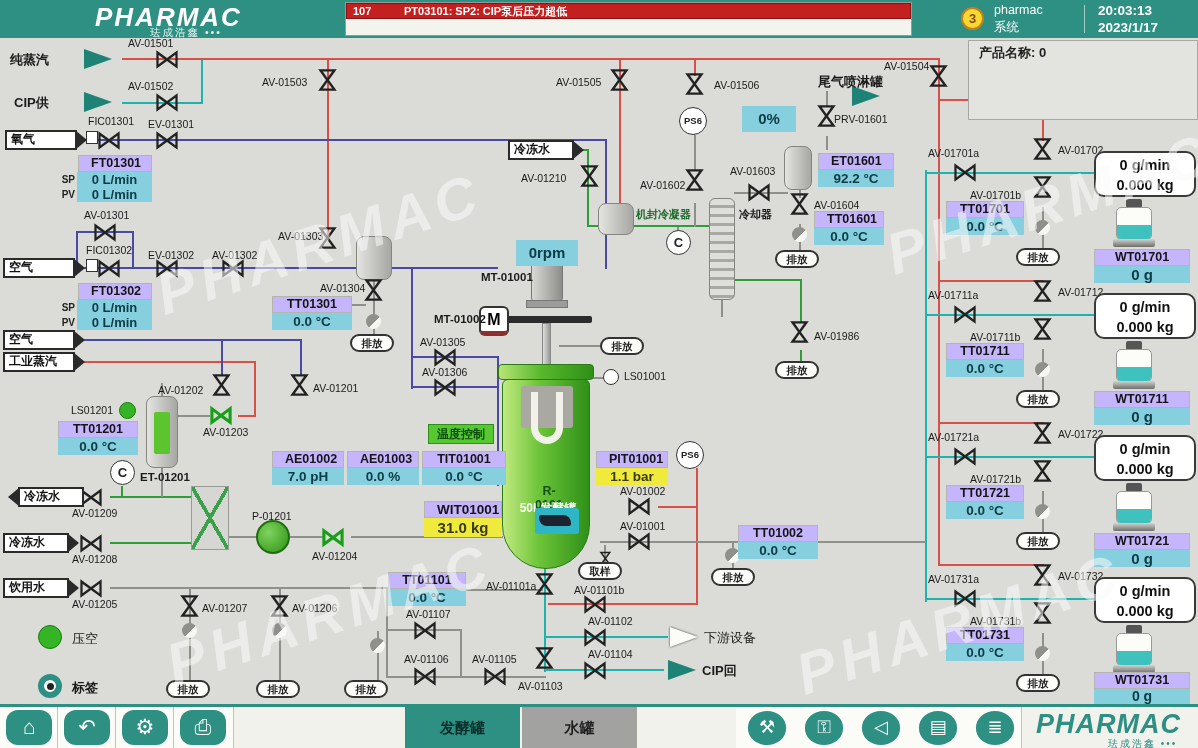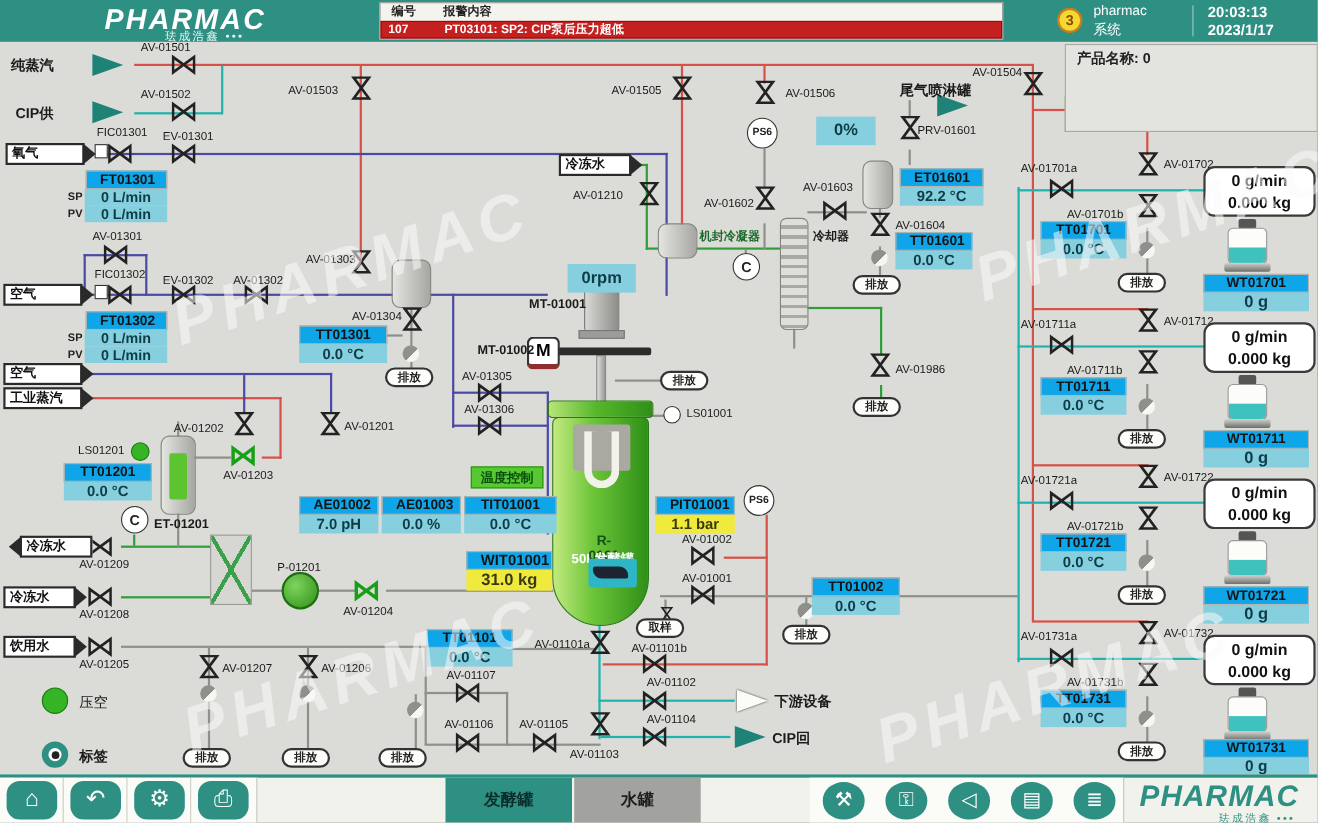--- a/index.html
+++ b/index.html
@@ -18,21 +18,21 @@
 .lbl{position:absolute;font-size:10.5px;color:#1b1b1b;white-space:nowrap;z-index:4;font-weight:500}
 
 .supply{position:absolute;height:20px;background:#fff;border:2px solid #2a2a2a;font-size:12px;font-weight:bold;color:#111;line-height:15px;padding:0 4px;white-space:nowrap;z-index:4}
 .supply:after{content:"";position:absolute;right:-12px;top:-2px;border-top:10px solid transparent;border-bottom:10px solid transparent;border-left:12px solid #2a2a2a}
 .supply.left:after{display:none}
 .supply.left:before{content:"";position:absolute;left:-12px;top:-2px;border-top:10px solid transparent;border-bottom:10px solid transparent;border-right:12px solid #2a2a2a}
 .chev{position:absolute;width:0;height:0;border-top:10px solid transparent;border-bottom:10px solid transparent;border-left:28px solid #1e8276;z-index:3}
 .chev.white{border-left-color:#fbfbf8;filter:drop-shadow(0 0 1.2px #333)}
 
 .ibox{position:absolute;z-index:4;text-align:center;font-weight:bold;cursor:pointer}
-.ibox .t{background:#0ea5e9;border:1px solid #b5b5af;color:#151515;font-size:12.5px;line-height:15px;padding:0 12px;white-space:nowrap}
+.ibox .t{background:#c4b5fd;border:1px solid #b5b5af;color:#151515;font-size:12.5px;line-height:15px;padding:0 12px;white-space:nowrap}
 .ibox .val{font-size:13.5px;line-height:17px;padding:0 2px;white-space:nowrap}
 .cyan{background:#85cfde;color:#0d3b46}
 .yellow{background:#f0ea3c;color:#3a3a10}
 .row{display:flex}
 .pfx{font-size:10px;color:#222;width:17px;line-height:15px;text-align:right;padding-right:2px;font-weight:bold}
 .rv{flex:1;font-size:13px;line-height:15px;font-weight:bold}
 .oval{position:absolute;border:2px solid #333;border-radius:10px;background:#fdfdfa;font-size:10.5px;font-weight:bold;text-align:center;line-height:14px;height:18px;min-width:44px;z-index:4;color:#222;padding:0 4px}
 .circ{position:absolute;border:1.5px solid #333;border-radius:50%;background:#fff;text-align:center;z-index:4;color:#222;font-weight:bold}
 .drainball{position:absolute;width:15px;height:15px;border-radius:50%;background:linear-gradient(135deg,#8f8f8b 55%,#f6f6f2 55%);z-index:3}
 .flowbox{position:absolute;background:#fff;border:2px solid #3a3a3a;border-radius:10px;font-size:14.5px;font-weight:bold;text-align:center;z-index:4;color:#111;line-height:20px;padding-top:2px}
@@ -82,24 +82,20 @@
 </style>
 </head>
 <body>
 
 <div id="screen">
 
   <div id="topbar">
     <div class="abs" style="left:95px;top:2px"><span class="logo-main">PHARMAC</span></div>
     <div class="abs logo-sub" style="left:150px;top:26px">珐成浩鑫 •••</div>
     <div id="alarmbox">
-      <div class="hd">
-        <span style="width:45px;padding-left:10px">编号</span>
-        <span style="padding-left:12px">报警内容</span>
-      </div>
       <div id="alarmrow">
         <span style="width:45px;padding-left:6px">107</span>
         <span style="padding-left:12px">PT03101: SP2: CIP泵后压力超低</span>
       </div>
     </div>
     <div class="abs" style="left:961px;top:7px;width:23px;height:23px;border-radius:50%;background:#f5d932;border:2px solid #c87f18;color:#8a4a00;font-weight:bold;font-size:13px;text-align:center;line-height:19px">3</div>
     <div class="abs" style="left:994px;top:2px;color:#fff;font-size:12.5px;line-height:17px">
       <div>pharmac</div>
       <div>系统</div>
     </div>
@@ -215,21 +211,21 @@
   <div class="supply" style="left:3px;top:258px;width:72px">空气</div>
   <div class="supply" style="left:3px;top:330px;width:72px">空气</div>
   <div class="supply" style="left:3px;top:352px;width:72px">工业蒸汽</div>
   <div class="supply" style="left:508px;top:140px;width:66px">冷冻水</div>
   <div class="supply left" style="left:18px;top:487px;width:66px">冷冻水</div>
   <div class="supply" style="left:3px;top:533px;width:66px">冷冻水</div>
   <div class="supply" style="left:3px;top:578px;width:66px">饮用水</div>
   <div class="lbl" style="left:818px;top:73px;font-size:13px;font-weight:bold">尾气喷淋罐</div>
   <div class="chev" style="left:852px;top:86px"></div>
   <div class="chev white" style="left:670px;top:627px"></div>
-  <div class="lbl" style="left:704px;top:629px;font-size:13px;font-weight:bold">下游设备</div>
+  <div class="lbl" style="left:704px;top:629px;font-size:13px;font-weight:normal">下游设备</div>
   <div class="chev" style="left:668px;top:660px"></div>
   <div class="lbl" style="left:702px;top:662px;font-size:13px;font-weight:bold">CIP回</div>
 
   <span class="valve" style="left:152px;top:49px">⋈</span>
   <div class="lbl" style="left:128px;top:37px">AV-01501</div>
   <span class="valve" style="left:152px;top:92px">⋈</span>
   <div class="lbl" style="left:128px;top:80px">AV-01502</div>
   <span class="valve v" style="left:313px;top:70px">⋈</span>
   <div class="lbl" style="left:262px;top:76px">AV-01503</div>
   <span class="valve v" style="left:605px;top:70px">⋈</span>

